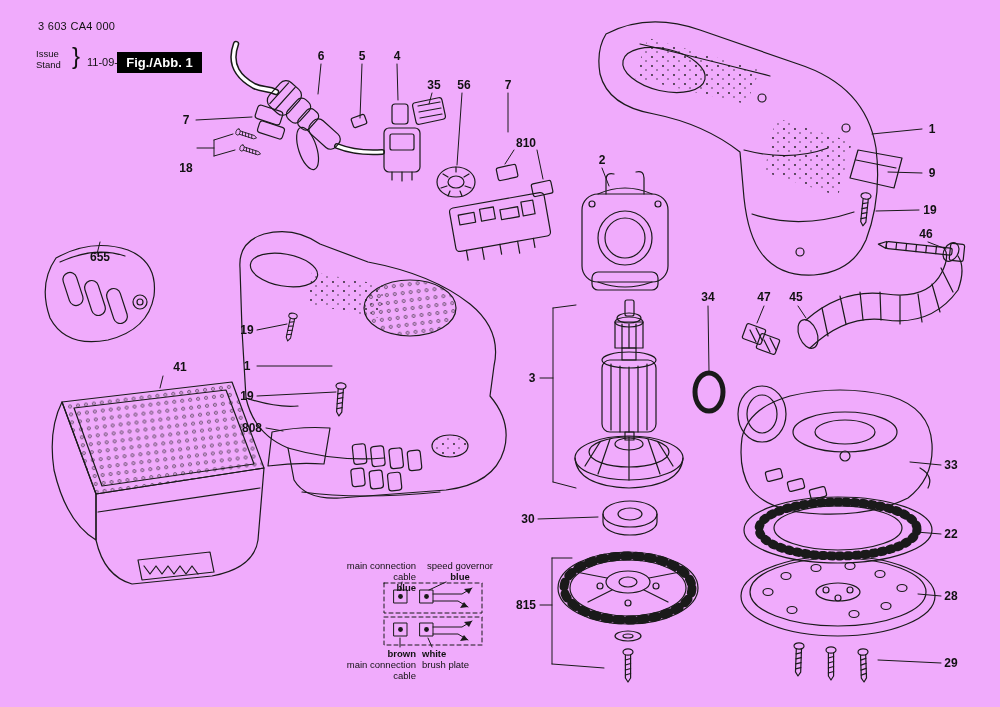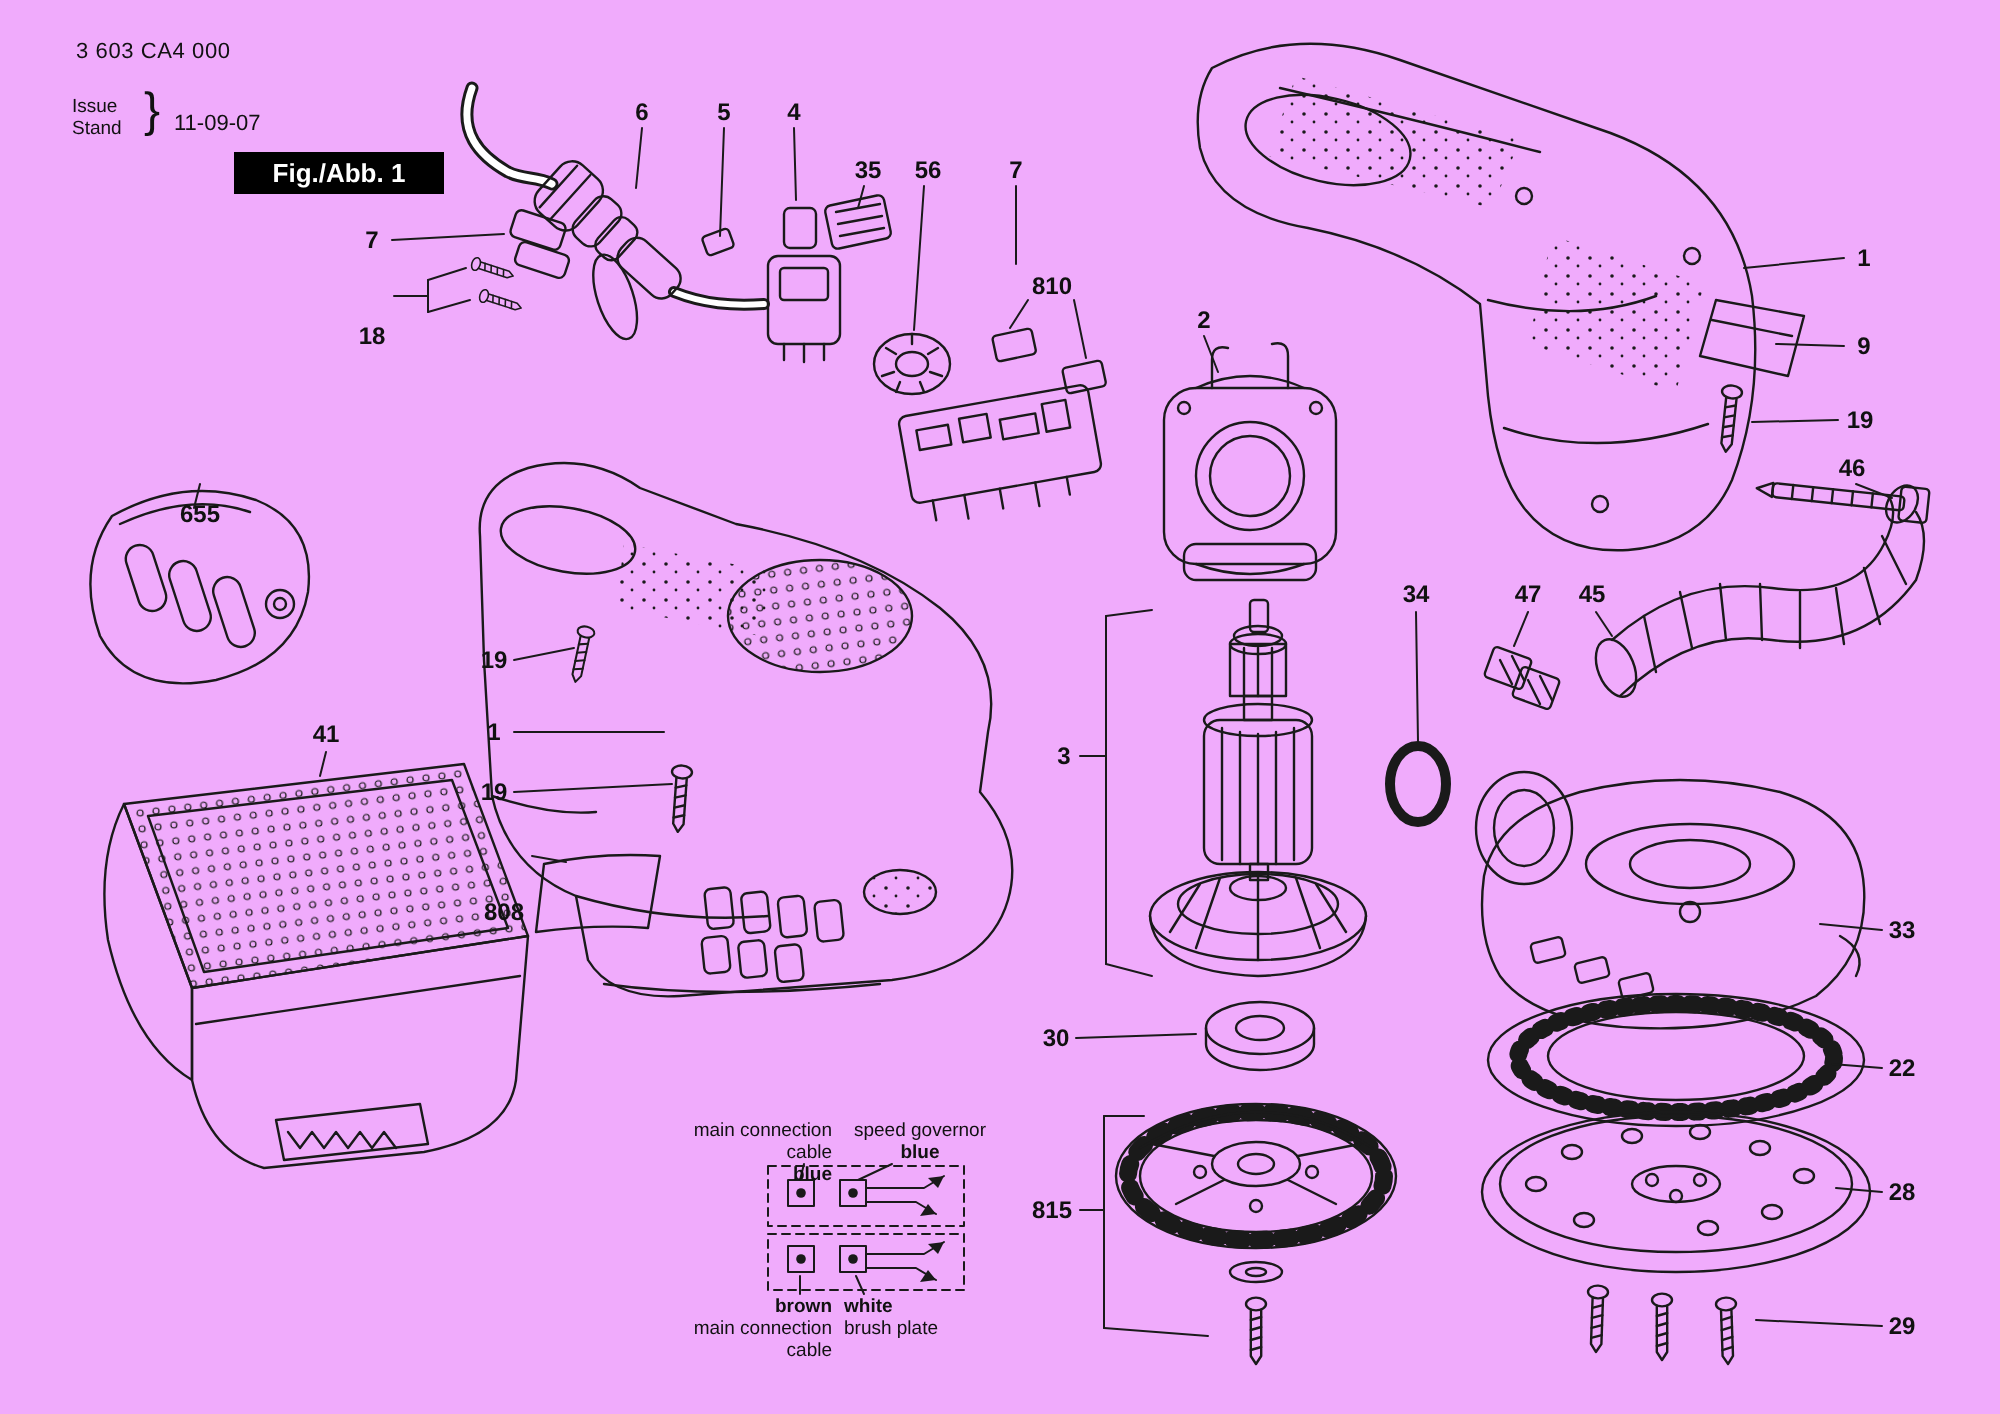--- a/index.html
+++ b/index.html
@@ -7,23 +7,23 @@
     position:relative; width:1000px; height:707px; margin:0 auto;
     background:#f0abfc; font-family:"Liberation Sans", sans-serif; color:#111;
     overflow:hidden;
   }
   .art { position:absolute; left:0; top:0; }
   .part-number { position:absolute; left:38px; top:20px; font-size:11px; letter-spacing:0.3px; }
   .issue-block { position:absolute; left:36px; top:48px; font-size:9.5px; line-height:11px; }
   .issue-brace { position:absolute; left:72px; top:42px; font-size:24px; font-weight:200; }
   .issue-date  { position:absolute; left:87px; top:56px; font-size:11px; }
   .fig-label {
-    position:absolute; left:117px; top:52px; width:105px; height:21px;
+    position:absolute; left:117px; top:52px; width:85px; height:21px;
     background:#000; color:#fff; font-weight:bold; font-size:13px;
-    display:flex; align-items:center; justify-content:center;margin-top:24px;
+    display:flex; align-items:center; justify-content:center;
   }
   .callout {
     position:absolute; transform:translate(-50%,-50%);
     font-weight:bold; font-size:12px; white-space:nowrap;
   }
   .legend-label { position:absolute; font-size:9.5px; line-height:11px; }
   .legend-label .b { font-weight:bold; }
   .lg-tl { left:328px; top:560px; width:88px; text-align:right; }
   .lg-tr { left:424px; top:560px; width:72px; text-align:center; }
   .lg-bl { left:328px; top:648px; width:88px; text-align:right; }
@@ -447,23 +447,23 @@
       <span class="callout" style="left: 932px; top: 173px;">9</span>
       <span class="callout" style="left: 930px; top: 210px;">19</span>
       <span class="callout" style="left: 926px; top: 234px;">46</span>
       <span class="callout" style="left: 100px; top: 233px; margin-top: 24px;">655</span>
       <span class="callout" style="left: 708px; top: 297px;">34</span>
       <span class="callout" style="left: 764px; top: 297px;">47</span>
       <span class="callout" style="left: 796px; top: 297px;">45</span>
       <span class="callout" style="left: 247px; top: 330px;">19</span>
       <span class="callout" style="left: 247px; top: 366px;">1</span>
       <span class="callout" style="left: 247px; top: 396px;">19</span>
-      <span class="callout" style="left: 252px; top: 428px; margin-top: 28px;">808</span>
+      <span class="callout" style="left: 252px; top: 428px;">808</span>
       <span class="callout" style="left: 532px; top: 378px;">3</span>
-      <span class="callout" style="left: 163px; top: 367px;">41</span>
+      <span class="callout" style="left: 180px; top: 367px;">41</span>
       <span class="callout" style="left: 951px; top: 465px;">33</span>
       <span class="callout" style="left: 951px; top: 534px;">22</span>
       <span class="callout" style="left: 528px; top: 519px;">30</span>
       <span class="callout" style="left: 951px; top: 596px;">28</span>
       <span class="callout" style="left: 526px; top: 605px;">815</span>
       <span class="callout" style="left: 951px; top: 663px;">29</span>
     </div>
 </div>
 
 </body></html>

